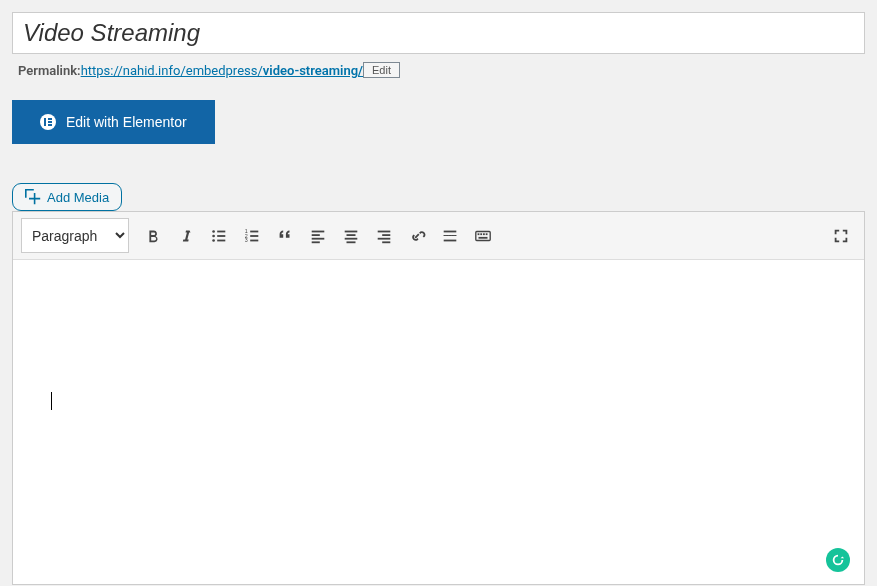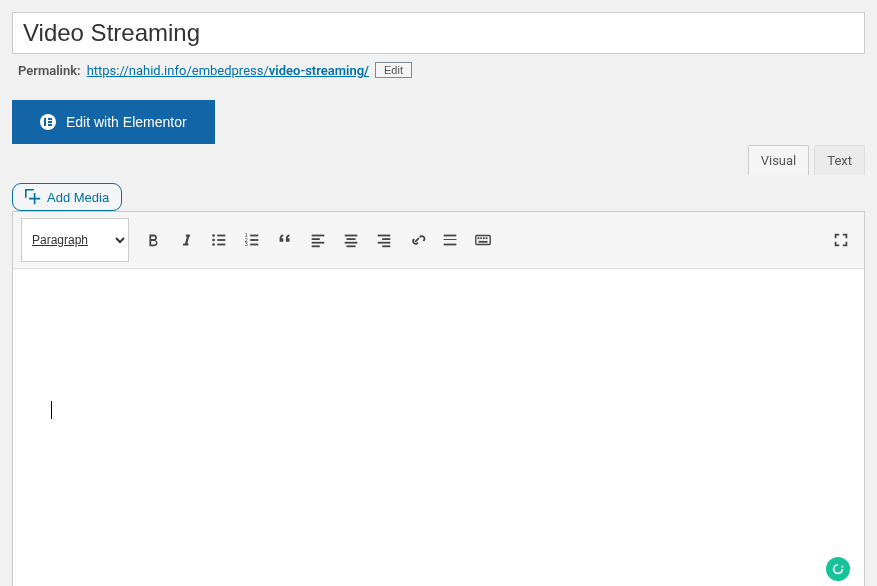--- a/index.html
+++ b/index.html
@@ -13,28 +13,28 @@
 }
 .title-input {
   width: 100%;
   padding: 6px 10px;
   font-size: 24px;
   font-weight: 400;
   border: 1px solid #cccccc;
   background: #ffffff;
   color: #333;
   outline: none;
+  font-style: italic;
 }
 .permalink-row {
   padding: 8px 6px;
   font-size: 13px;
   color: #555;
   display: flex;
   align-items: center;
-  gap: 6px;
 }
 .permalink-label { font-weight: 600; }
 .permalink-link { color: #0073aa; text-decoration: underline; }
 .permalink-slug { font-weight: 600; }
 .edit-slug-btn {
   border: 1px solid #7e8993;
   background: #f5f5f5;
   color: #555;
   font-size: 11px;
   padding: 1px 8px;
@@ -109,29 +109,28 @@
 }
 .toolbar {
   background: #f5f5f5;
   border-bottom: 1px solid #dddddd;
   padding: 6px 8px;
   display: flex;
   align-items: center;
   gap: 3px;
 }
 .format-select {
-  height: 44px;
-  font-size: 12px;
+  height: 35px;
+  font-size: 14px;
   padding: 2px 6px;
   border: 1px solid #cccccc;
   background: #ffffff;
   min-width: 108px;
   margin-right: 6px;
   color: #333;
-  text-decoration: underline;
 }
 .toolbar-btn {
   width: 30px;
   height: 28px;
   border: none;
   background: transparent;
   cursor: pointer;
   display: inline-flex;
   align-items: center;
   justify-content: center;
@@ -199,24 +198,20 @@
 
 <div class="editor-wrapper">
 
   <div class="media-toolbar-row">
     <button class="add-media-btn">
       <svg viewBox="0 0 20 20">
           <path fill="#0071a1" d="M13 11V5h-2v6H5v2h6v6h2v-6h6v-2h-6zM2 2h9V0H0v11h2V2z"></path>
         </svg>
       <span>Add Media</span>
     </button>
-    <div class="tabs">
-      <div class="tab active">Visual</div>
-      <div class="tab inactive">Text</div>
-    </div>
   </div>
 
   <div class="editor-box">
     <div class="toolbar">
       <select class="format-select">
         <option>Paragraph</option>
       </select>
       <button class="toolbar-btn" title="Bold">
         <svg viewBox="0 0 20 20">
             <path d="M6 4h5a3.5 3.5 0 012 6.3A3.5 3.5 0 0111.5 17H6V4zm2 2v3h3a1.5 1.5 0 000-3H8zm0 5v4h3.5a2 2 0 000-4H8z"></path>

